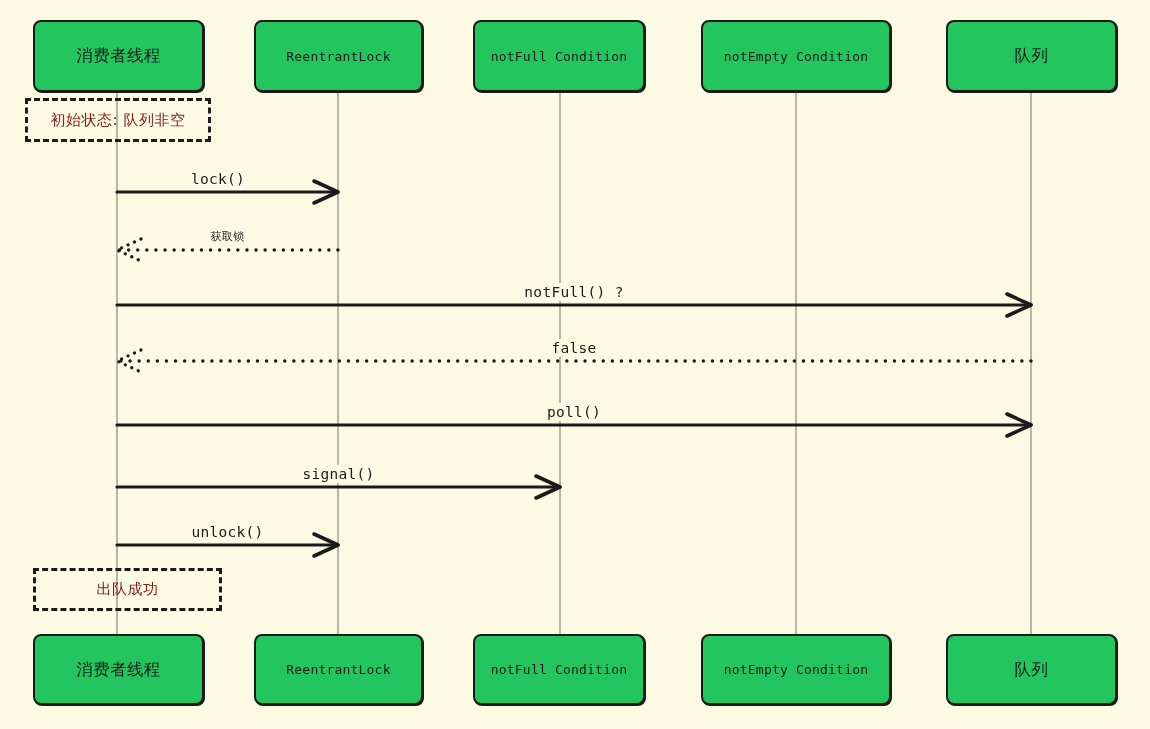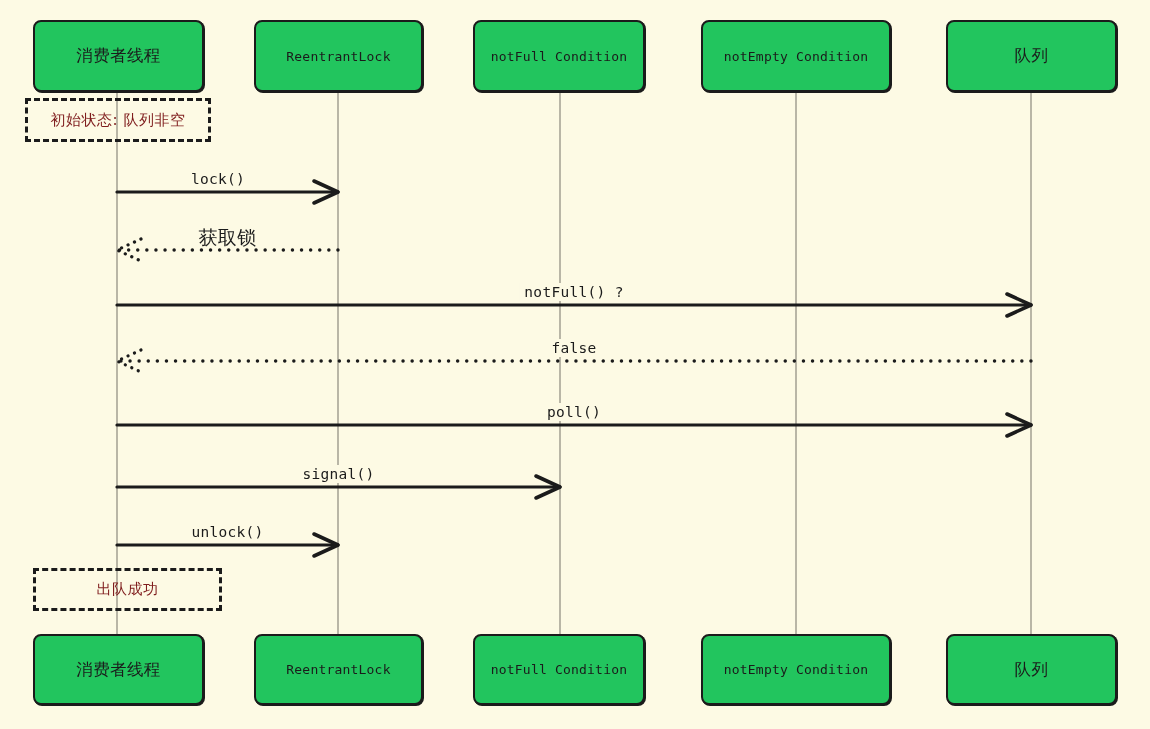--- a/index.html
+++ b/index.html
@@ -68,21 +68,21 @@
     left: 0;
     top: 0;
     overflow: visible;
   }
   .msg-label {
     position: absolute;
     top: -9px;
     transform: translateX(-50%);
     background: #fdfae4;
     padding: 0 5px;
-    font-size: 19px;
+    font-size: 11px;
     color: #1b1b1b;
     white-space: nowrap;
     letter-spacing: 0.3px;
     line-height: 18px;
   }
   .msg-label.mono {
     font-family: "DejaVu Sans Mono", monospace;
     font-size: 14.5px;
   }
 </style>

